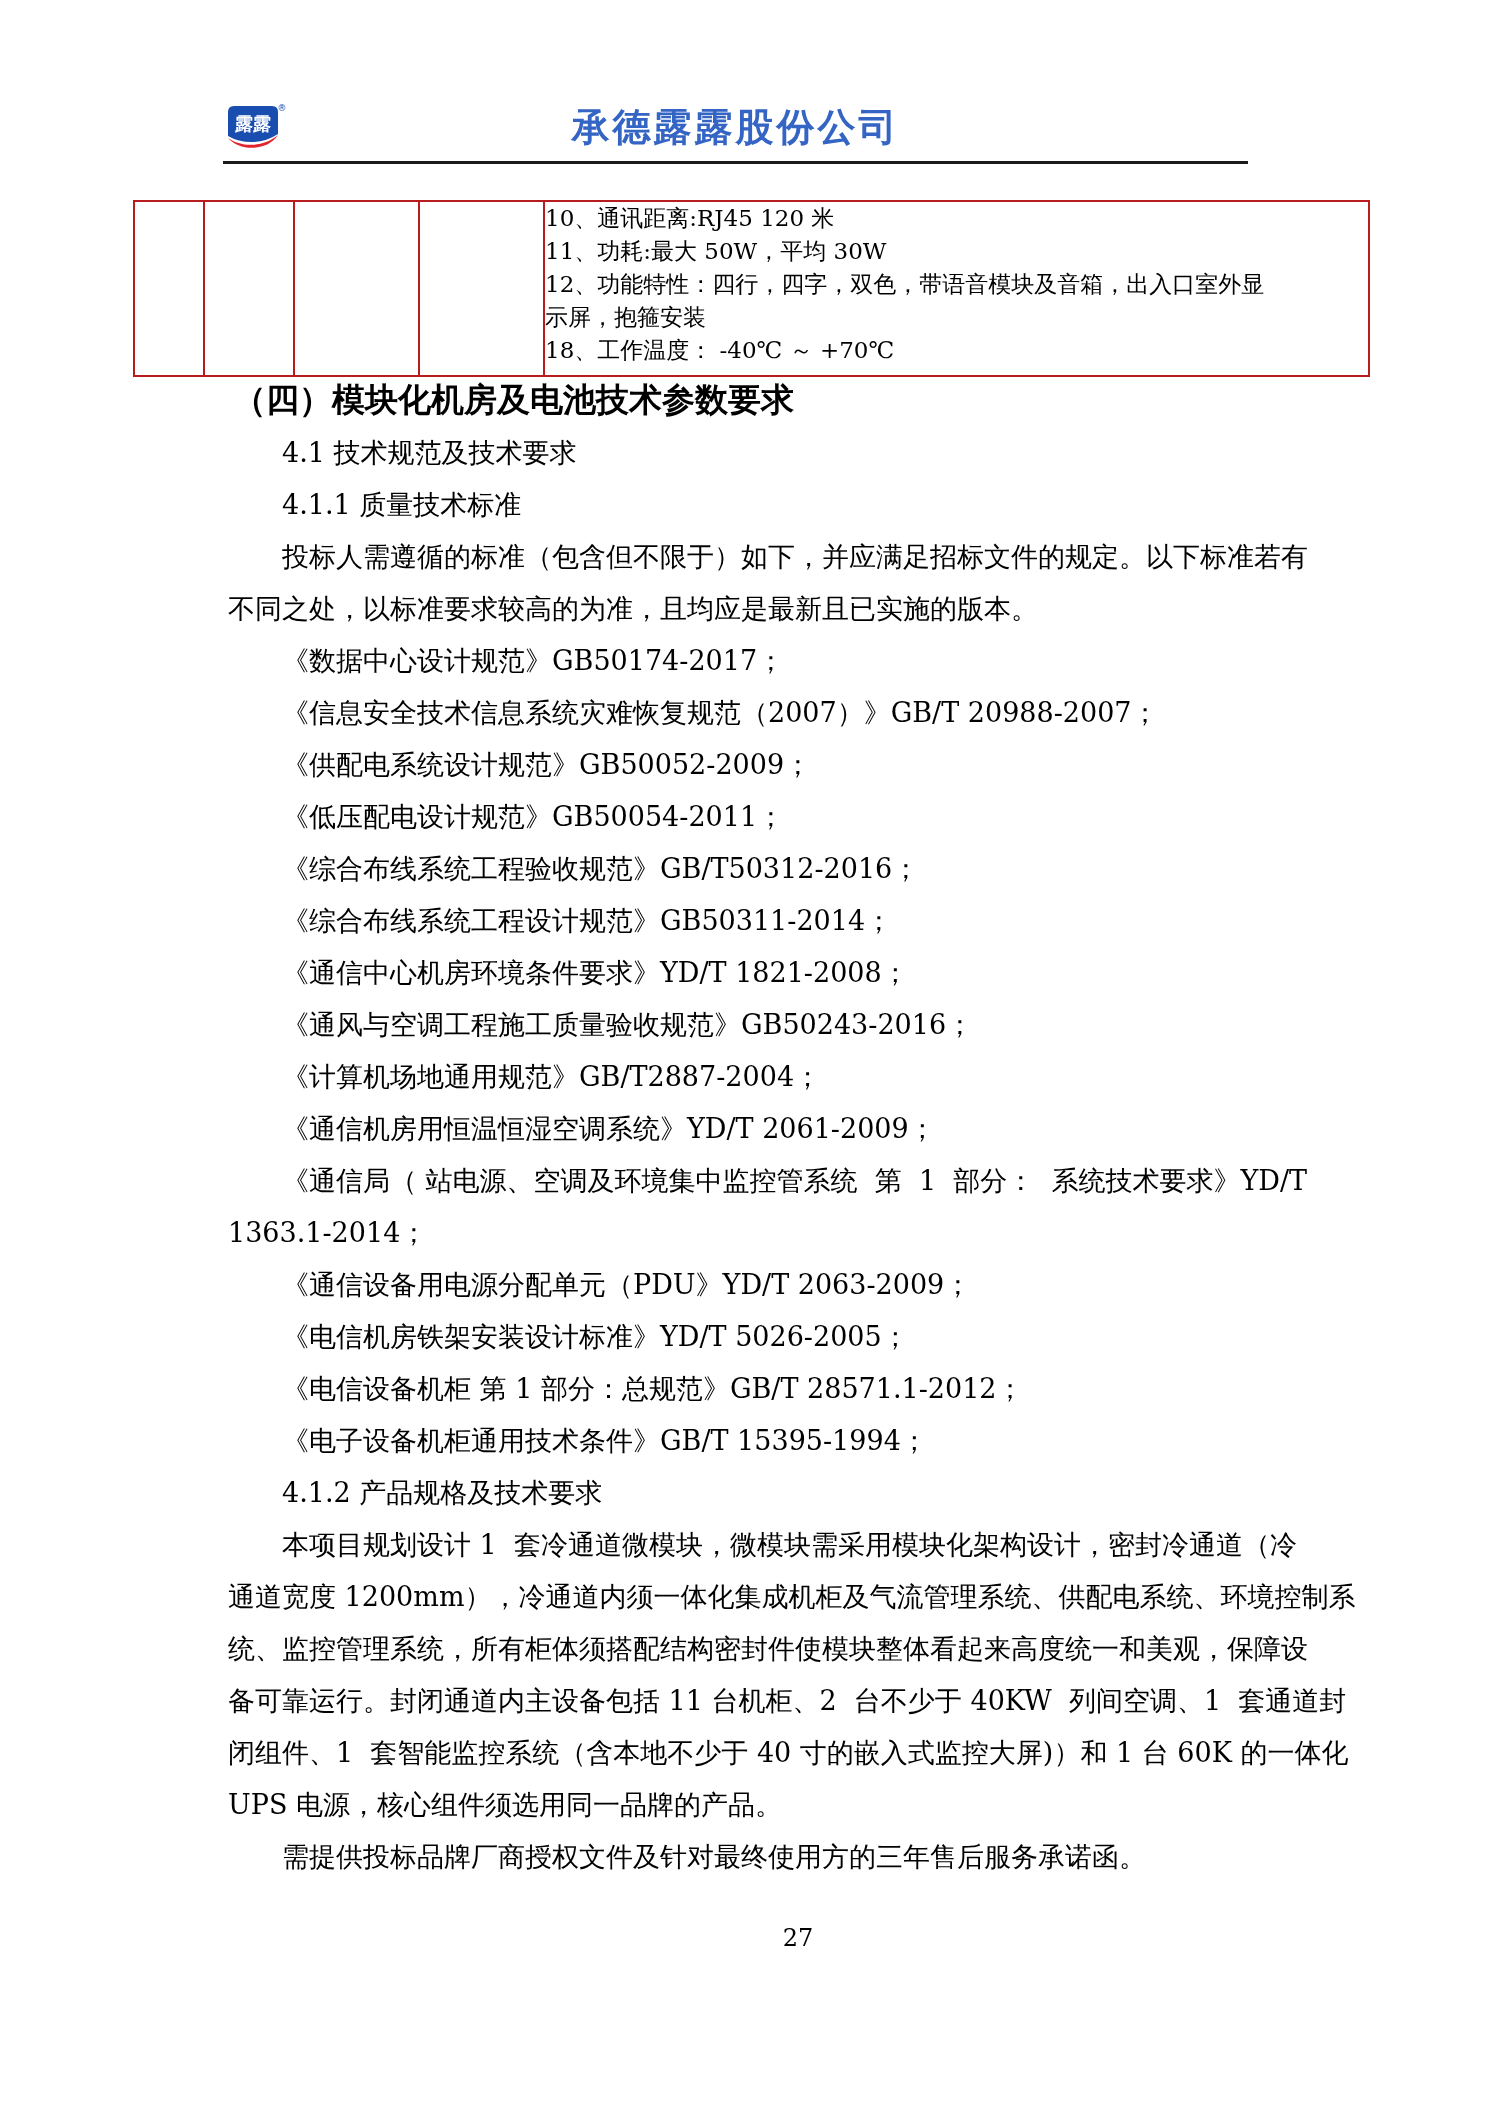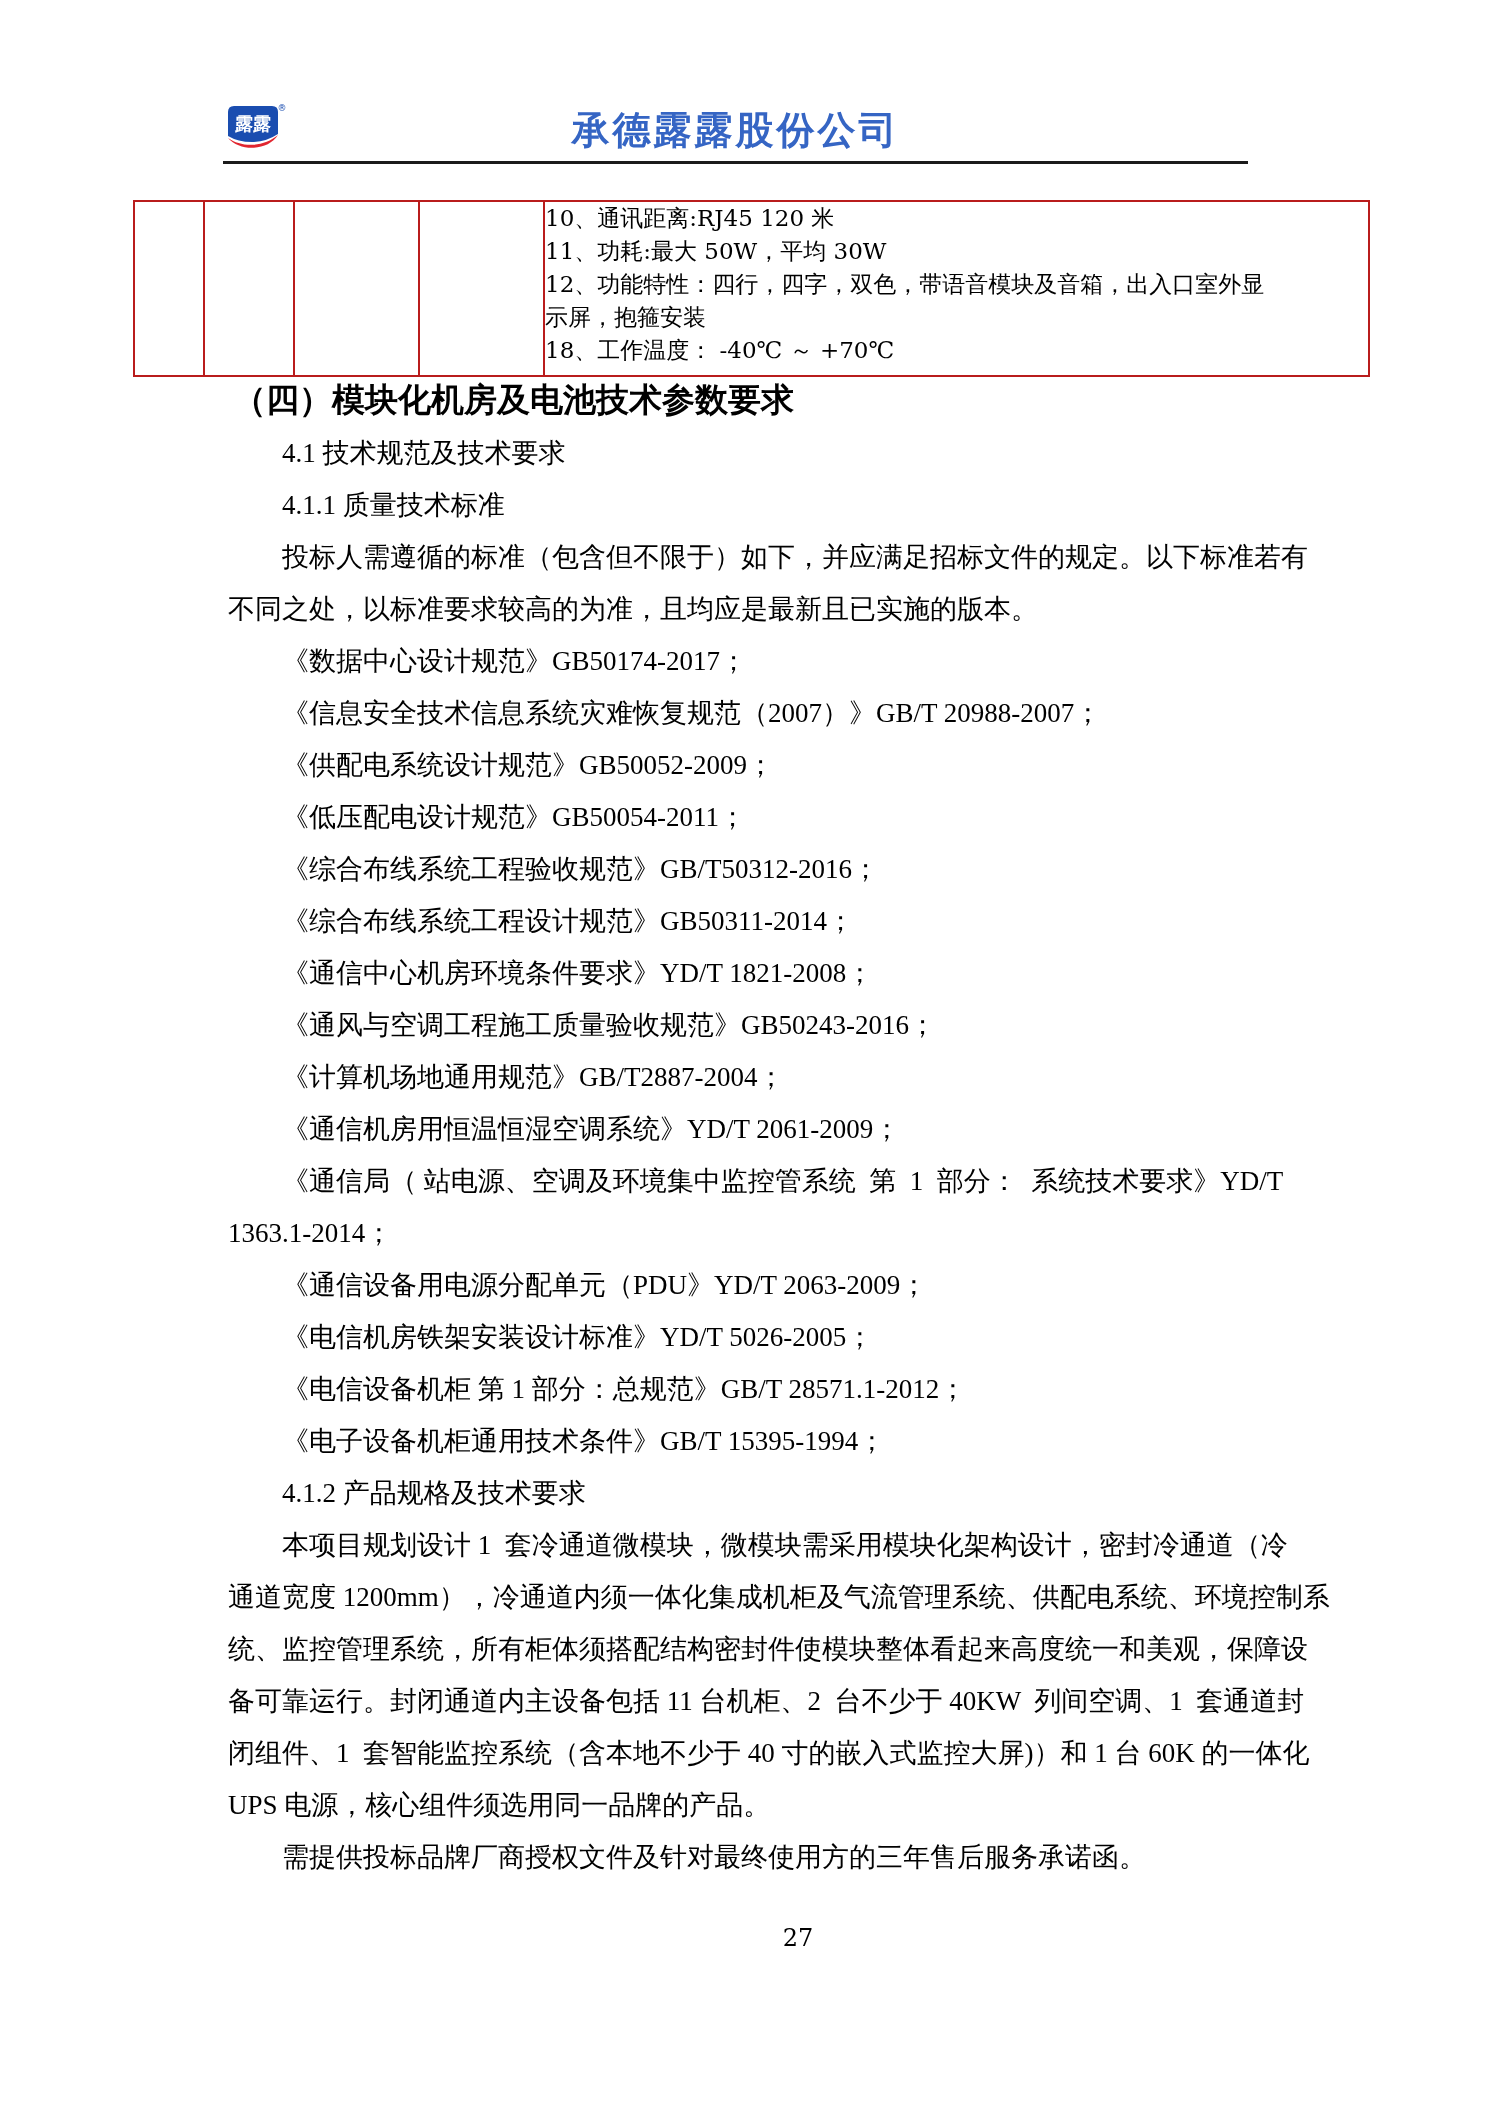--- a/index.html
+++ b/index.html
@@ -8,21 +8,21 @@
     background:#ffffff; color:#000;
     font-family:"DejaVu Serif", serif;
     overflow:hidden;
   }
 
   
   .logo { position:absolute; left:224px; top:102px; width:64px; height:54px; }
   .company-title {
     position:absolute; left:223px; top:104px; width:1025px;
     text-align:center; font-size:38px; font-weight:bold; letter-spacing:3px;
-    font-family:Liberation Serif, serif;
+    font-family:Liberation Mono, monospace;
     line-height:52px;
   }
   .header-rule {
     position:absolute; left:223px; top:161px; width:1025px; height:3px;
     background:#1b1b1b;
   }
 
   
   table.spec-table {
     position:absolute; left:133px; top:200px; width:1237px; height:177px;
@@ -31,21 +31,21 @@
   table.spec-table td { border:2px solid #b91c1c; padding:0; vertical-align:top; }
   td.spec-content { padding:4px 6px 0 8px; }
   .spec-line { font-size:23px; line-height:33px; white-space:pre; }
 
   
   .section-heading {
     position:absolute; left:233px; top:379px;
     font-size:33px; font-weight:bold; line-height:42px; white-space:pre;
   }
   .content {
-    position:absolute; left:228px; top:427px; width:1050px;font-family:Liberation Serif, serif;
+    position:absolute; left:228px; top:427px; width:1050px;
   }
   .line { height:52px; line-height:52px; font-size:27px; white-space:pre; }
   .line.indent { padding-left:54px; }
 
   .page-number {
     position:absolute; left:0; top:1924px; width:100%;
     text-align:center; font-size:24px;margin-left:48px;
   }
 </style>
 </head>

